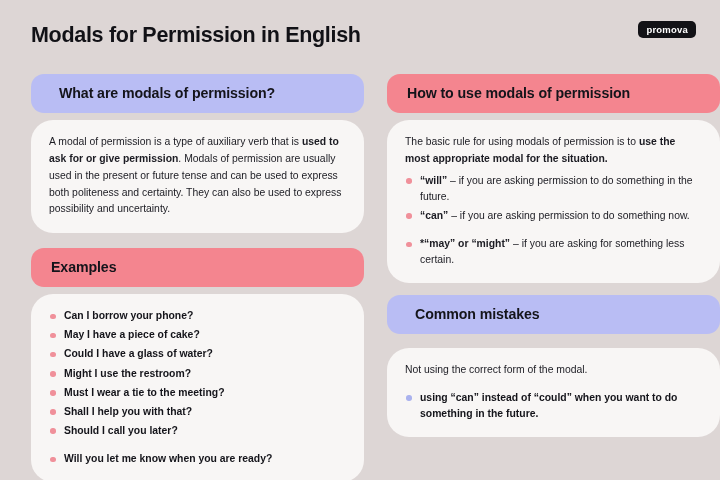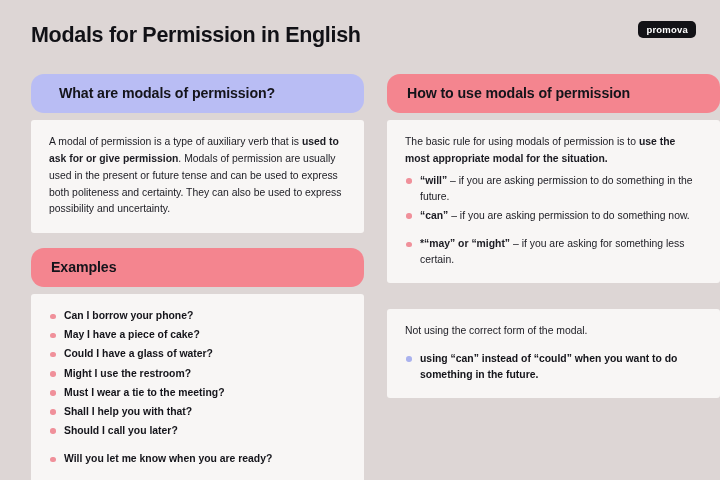--- a/index.html
+++ b/index.html
@@ -59,21 +59,21 @@
     font-weight: 700;
     letter-spacing: -0.1px;
     color: #14141a;
   }
   .pill-blue { background: #b9bdf4; padding-left: 28px; }
   .pill-pink { background: #f4858f; }
 
   
   .card {
     background: #f8f6f5;
-    border-radius: 3px;
+    border-radius: 22px;
     padding: 14px 18px 15px;
   }
 
   .card p.body-text {
     font-size: 10.4px;
     line-height: 1.62;
     color: #1b1b22;
   }
   .card p.body-text b { font-weight: 700; }
 
@@ -164,20 +164,21 @@
     <p class="body-text lead-line"><span>The basic rule for using modals of permission is to </span><b>use the most appropriate modal for the situation.</b></p>
     <ul class="bullets dots-pink mixed" id="rules-list">
         <li><b>“will”</b><span> – if you are asking permission to do something in the future.</span></li>
         <li><b>“can”</b><span> – if you are asking permission to do something now.</span></li>
         <li><b>*“may” or “might”</b><span> – if you are asking for something less certain.</span></li>
       </ul>
   </div>
 
   <div class="gap-md"></div>
 
+  <div class="pill pill-blue">Common mistakes</div>
 
   <div class="gap-sm"></div>
 
   <div id="mistakes-blocks">
       <div class="gap-sm"></div>
       <div class="card">
         <p class="lead-line">Not using the correct form of the modal.</p>
         <ul class="bullets dots-blue bold">
           <li>using “can” instead of “could” when you want to do something in the future.</li>
         </ul>

